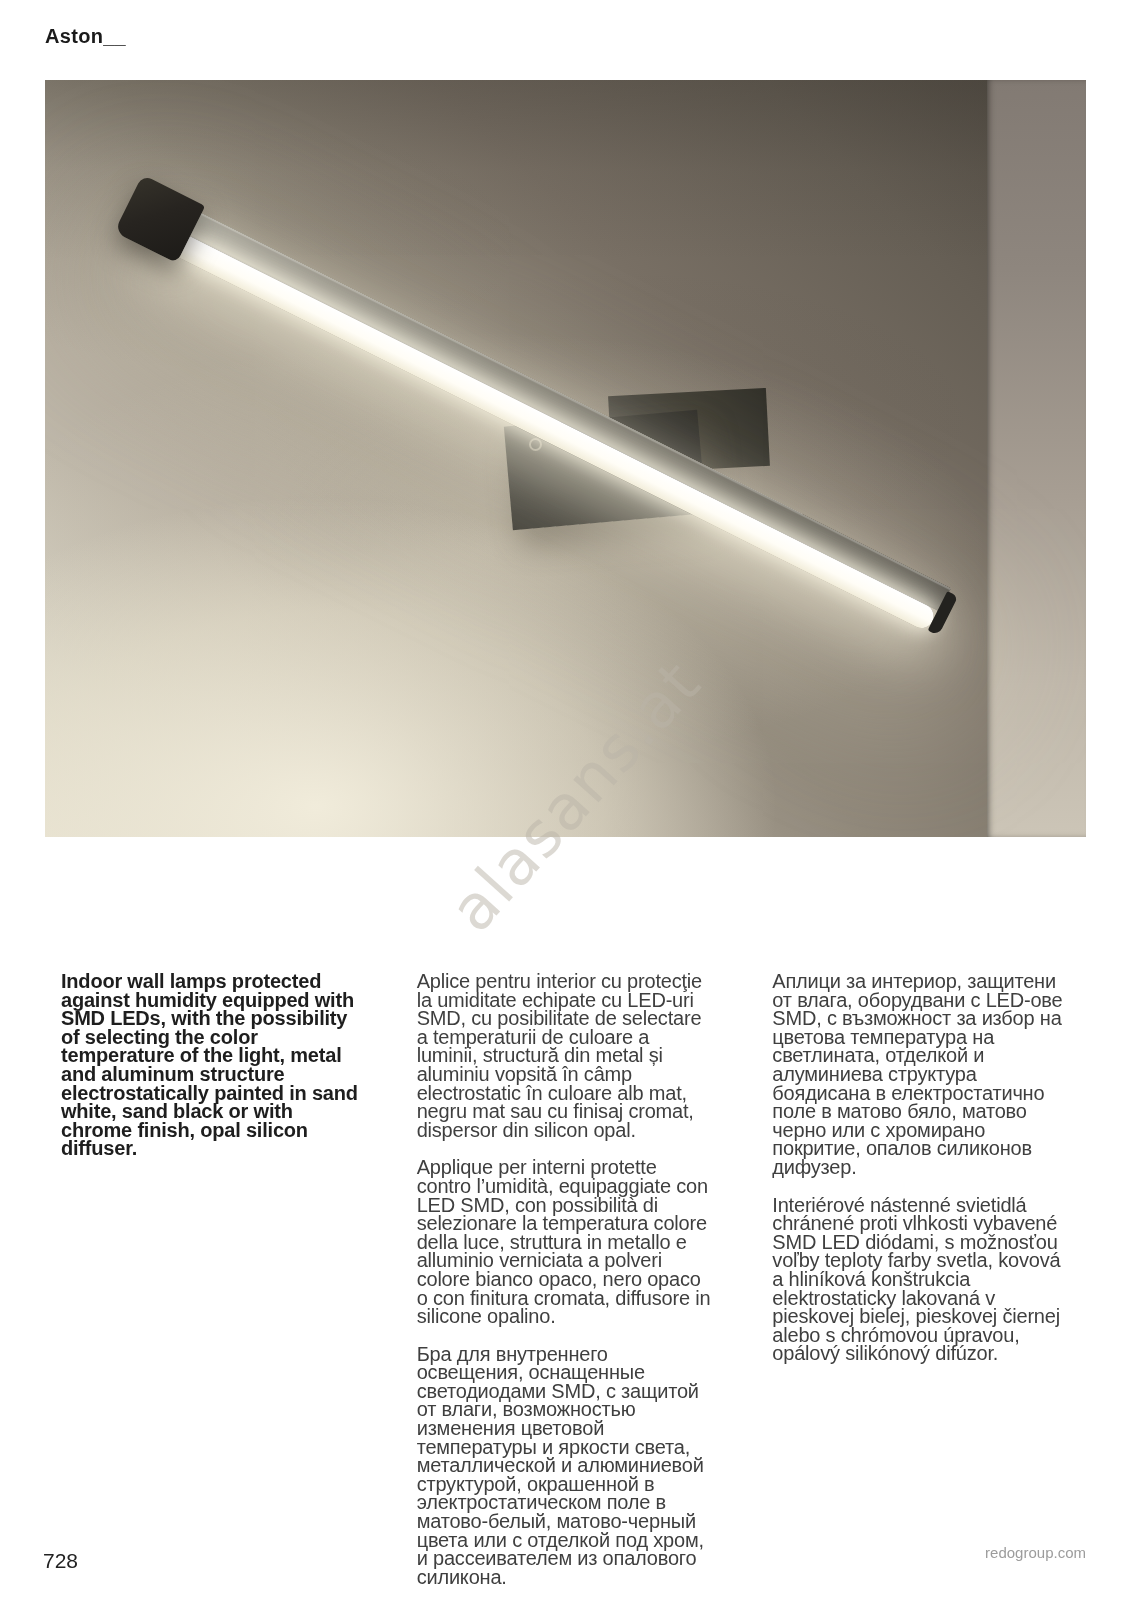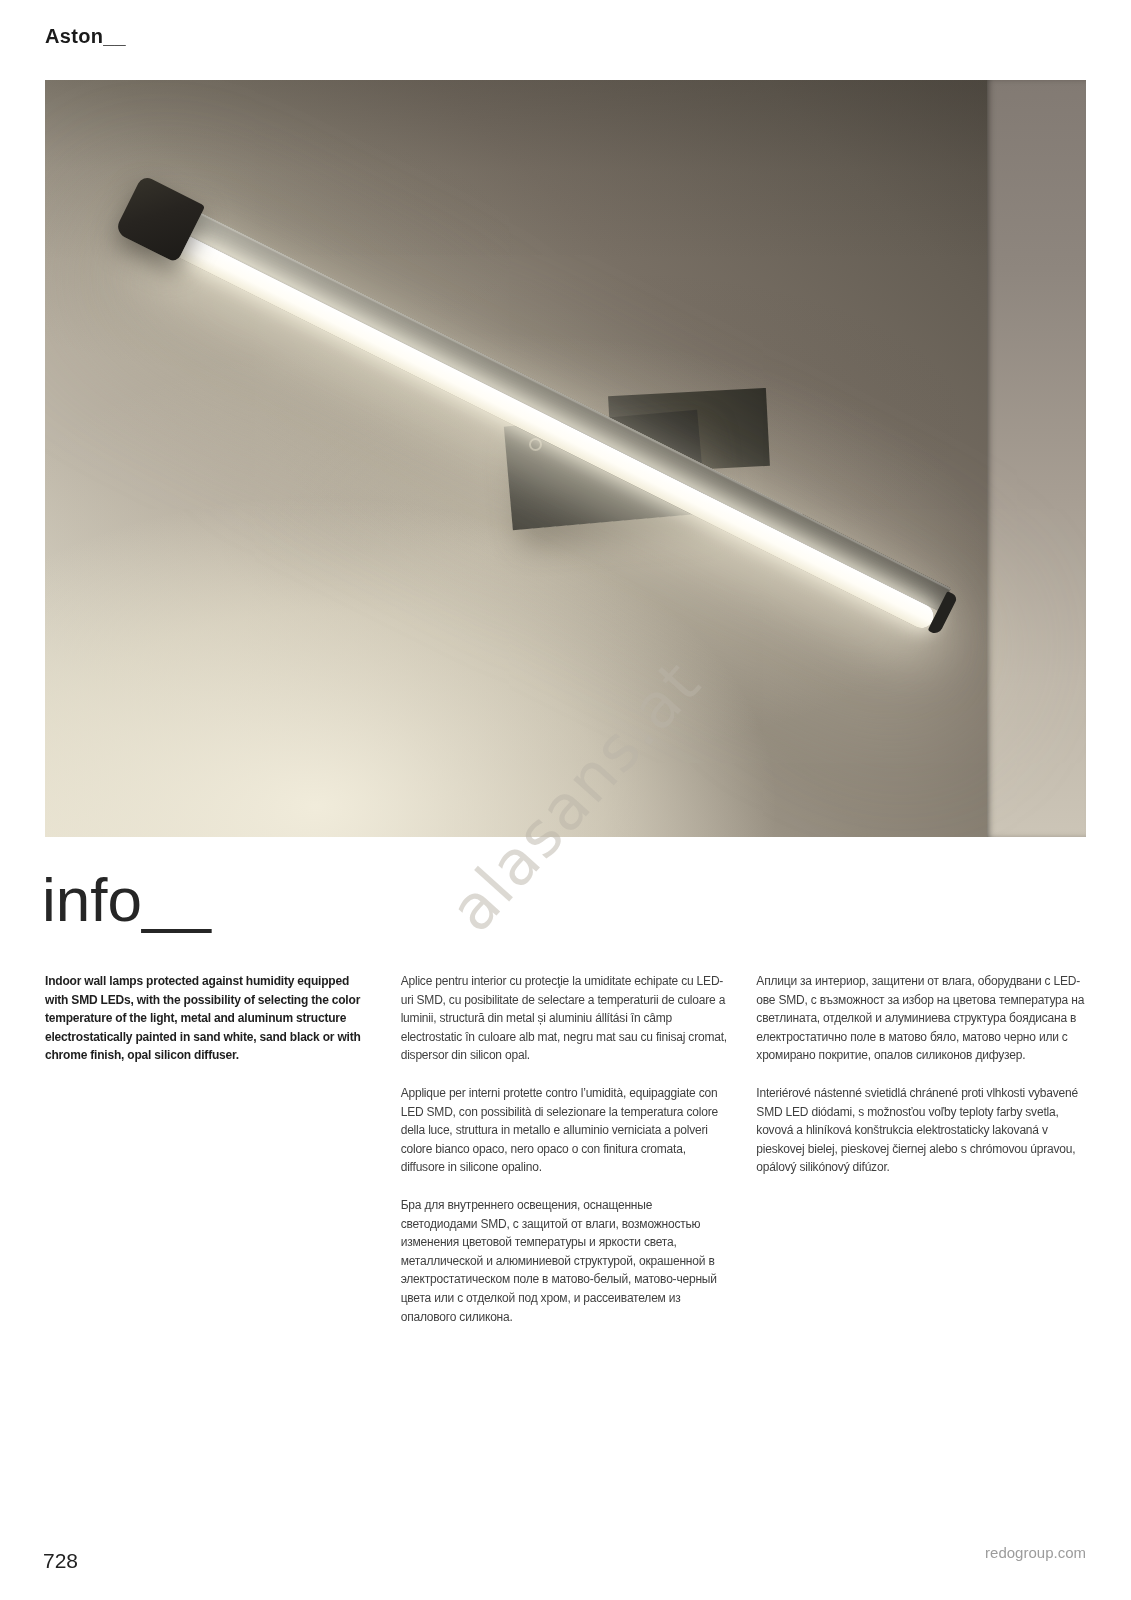--- a/index.html
+++ b/index.html
@@ -61,21 +61,21 @@
   
   .watermark{position:absolute;left:408px;top:762px;width:330px;text-align:center;
     transform:rotate(-48deg);font-size:62px;letter-spacing:2px;
     color:rgba(186,180,167,.5);font-family:"DejaVu Sans", sans-serif;z-index:30;}
 
   
   .info-title{position:absolute;left:42px;top:864px;font-size:62px;font-weight:300;
     color:#262626;}
   .info-columns{position:absolute;left:45px;top:972px;width:1041px;display:grid;
     grid-template-columns:1fr 1fr 1fr;column-gap:26px;}
-  .info-columns p{margin:0 0 19px;font-size:12px;line-height:18.6px;letter-spacing:-.2px;
+  .info-columns p{margin:0 16px 19px;font-size:20px;line-height:18.6px;letter-spacing:-.2px;
     color:#3f3f3f;}
   .col-en p{font-weight:bold;color:#1e1e1e;}
 
   
   .page-number{position:absolute;left:43px;top:1549px;font-size:21px;color:#222;}
   .website{position:absolute;right:45px;top:1544px;font-size:15px;color:#9c9c9c;}
 </style>
 </head>
 <body>
 
@@ -96,28 +96,27 @@
     <div class="lamp">
       <div class="lamp-top"></div>
       <div class="lamp-diffuser"></div>
       <div class="lamp-cap"></div>
       <div class="lamp-endcap"></div>
     </div>
   </div>
 
   <div class="watermark">alasans.at</div>
 
-  <div class="info-title">info__</div>
 
   <div class="info-columns">
     <div class="col col-en">
       <p>Indoor wall lamps protected against humidity equipped with SMD LEDs, with the possibility of selecting the color temperature of the light, metal and aluminum structure electrostatically painted in sand white, sand black or with chrome finish, opal silicon diffuser.</p>
     </div>
     <div class="col">
-      <p>Aplice pentru interior cu protecţie la umiditate echipate cu LED-uri SMD, cu posibilitate de selectare a temperaturii de culoare a luminii, structură din metal și aluminiu állítási în câmp electrostatic în culoare alb mat, negru mat sau cu finisaj cromat, dispersor din silicon opal.</p>
+      <p>Aplice pentru interior cu protecţie la umiditate echipate cu LED-uri SMD, cu posibilitate de selectare a temperaturii de culoare a luminii, structură din metal și aluminiu vopsită în câmp electrostatic în culoare alb mat, negru mat sau cu finisaj cromat, dispersor din silicon opal.</p>
       <p>Applique per interni protette contro l’umidità, equipaggiate con LED SMD, con possibilità di selezionare la temperatura colore della luce, struttura in metallo e alluminio verniciata a polveri colore bianco opaco, nero opaco o con finitura cromata, diffusore in silicone opalino.</p>
       <p>Бра для внутреннего освещения, оснащенные светодиодами SMD, с защитой от влаги, возможностью изменения цветовой температуры и яркости света, металлической и алюминиевой структурой, окрашенной в электростатическом поле в матово-белый, матово-черный цвета или с отделкой под хром, и рассеивателем из опалового силикона.</p>
     </div>
     <div class="col">
       <p>Аплици за интериор, защитени от влага, оборудвани с LED-ове SMD, с възможност за избор на цветова температура на светлината, отделкой и алуминиева структура боядисана в електростатично поле в матово бяло, матово черно или с хромирано покритие, опалов силиконов дифузер.</p>
       <p>Interiérové nástenné svietidlá chránené proti vlhkosti vybavené SMD LED diódami, s možnosťou voľby teploty farby svetla, kovová a hliníková konštrukcia elektrostaticky lakovaná v pieskovej bielej, pieskovej čiernej alebo s chrómovou úpravou, opálový silikónový difúzor.</p>
     </div>
   </div>
 
   <div class="page-number">728</div>

